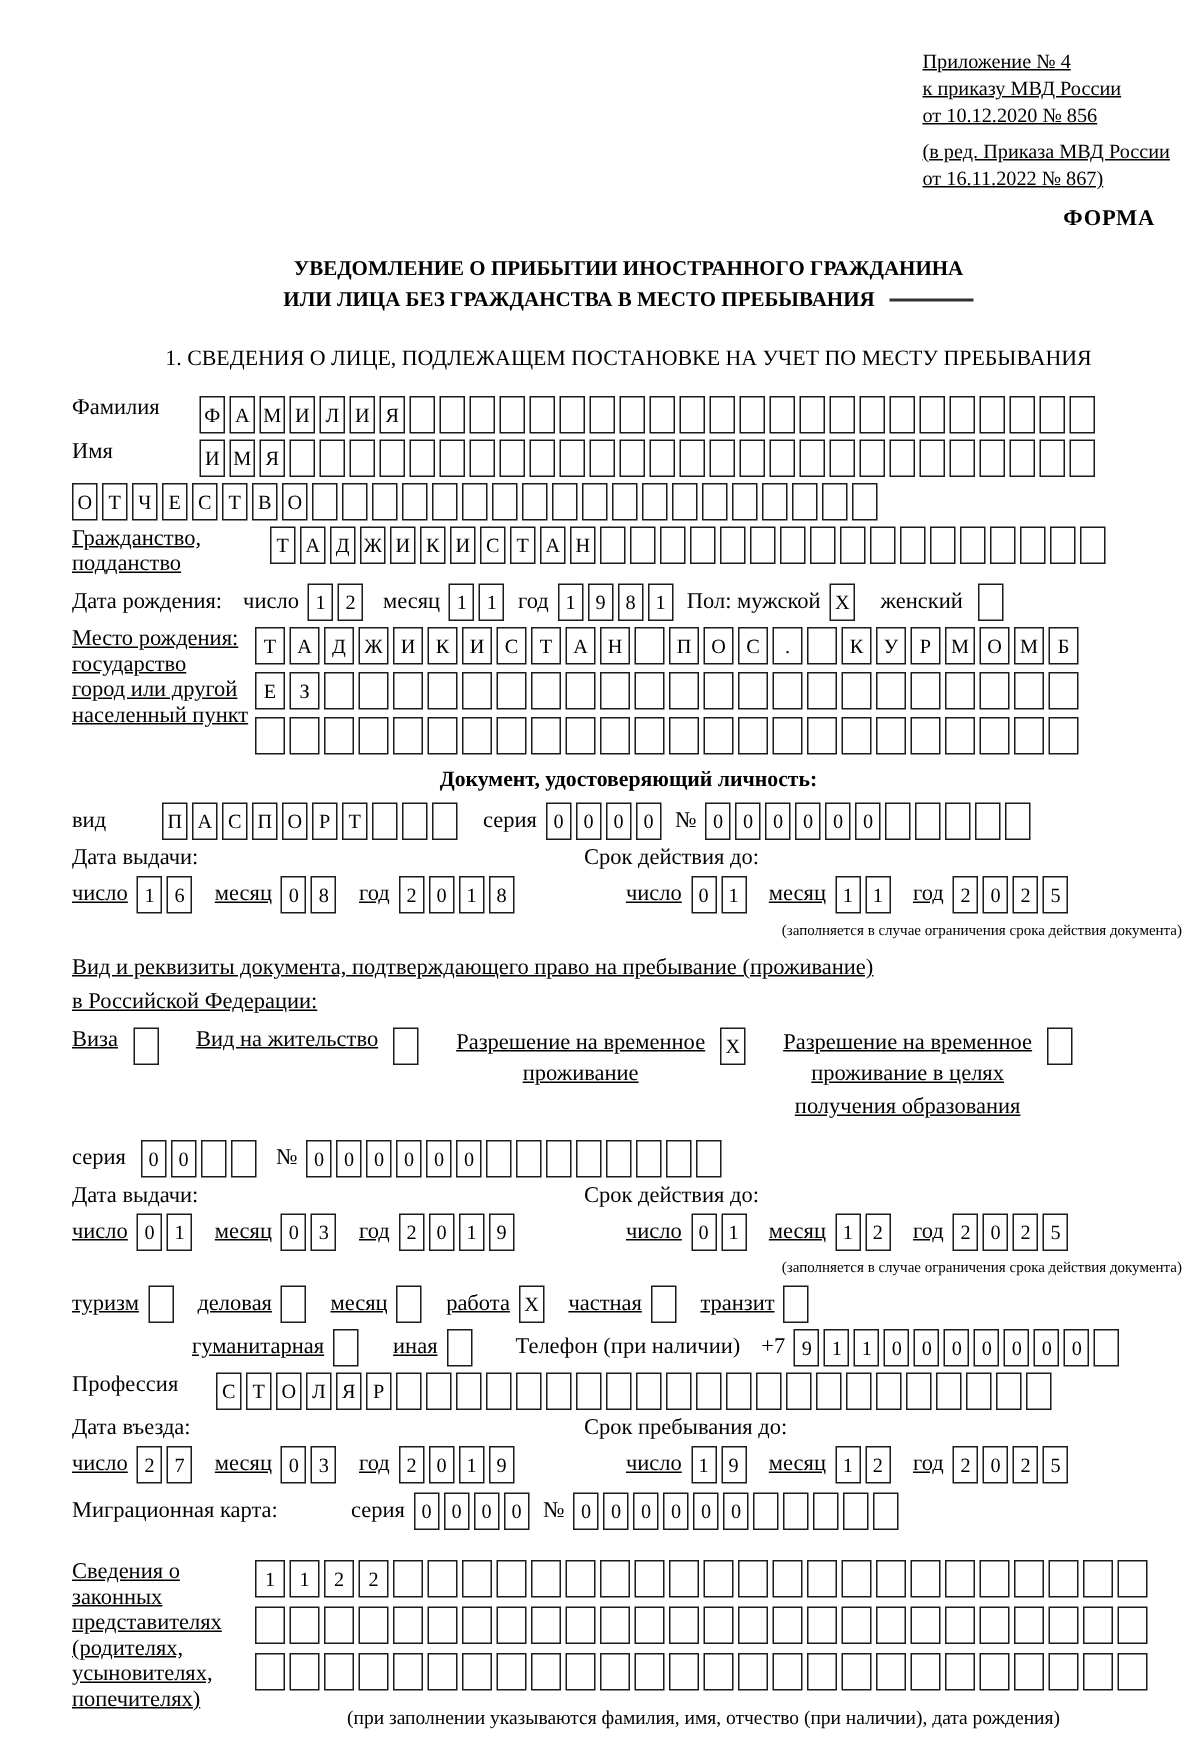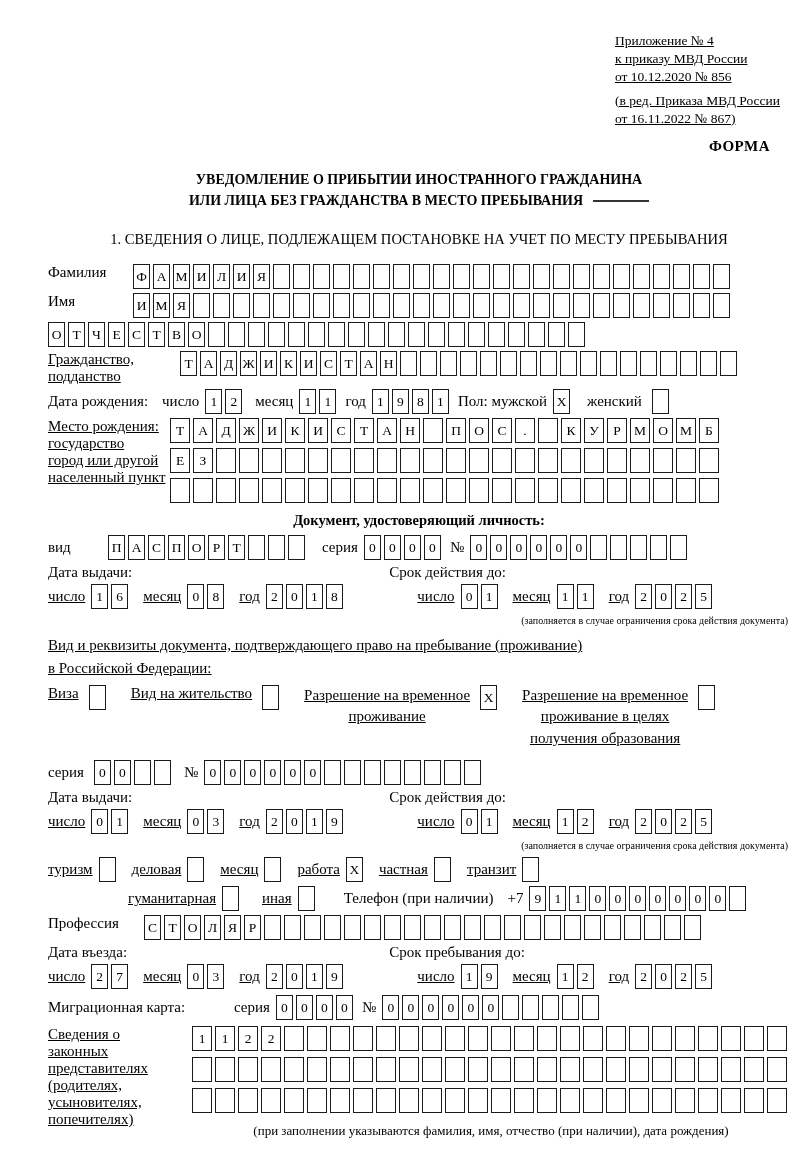--- a/index.html
+++ b/index.html
@@ -696,21 +696,21 @@
         <span class="cell">0</span>
         <span class="cell">0</span>
         <span class="cell"></span>
         <span class="cell"></span>
         <span class="cell"></span>
         <span class="cell"></span>
         <span class="cell"></span>
       </span>
   </div>
 
-  <div class="row" style="margin-top:6px;justify-content:space-between;">
+  <div class="row" style="margin-top:20px;">
     <span class="t lbl w122">Сведения о
 законных
 представителях
 (родителях,
 усыновителях,
 попечителях)</span>
     <span>
       <span class="stack" style="display:block;">
         <span class="cells cells-wide" style="margin-bottom:6px;">
             <span class="cell">1</span>

